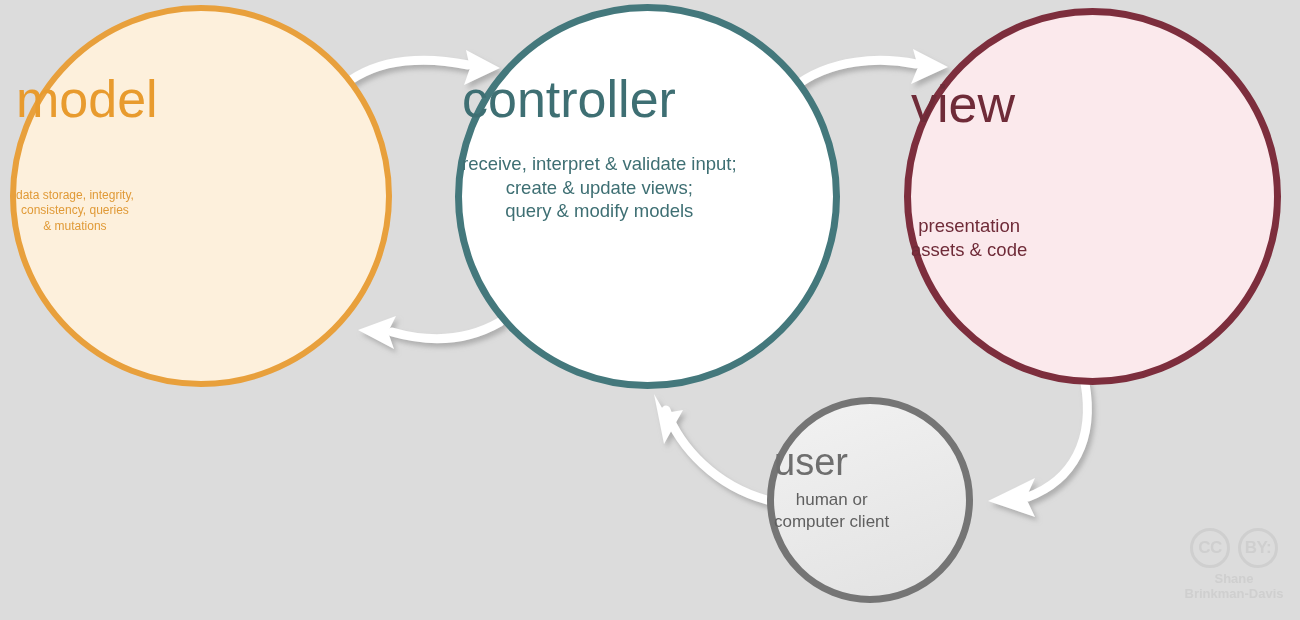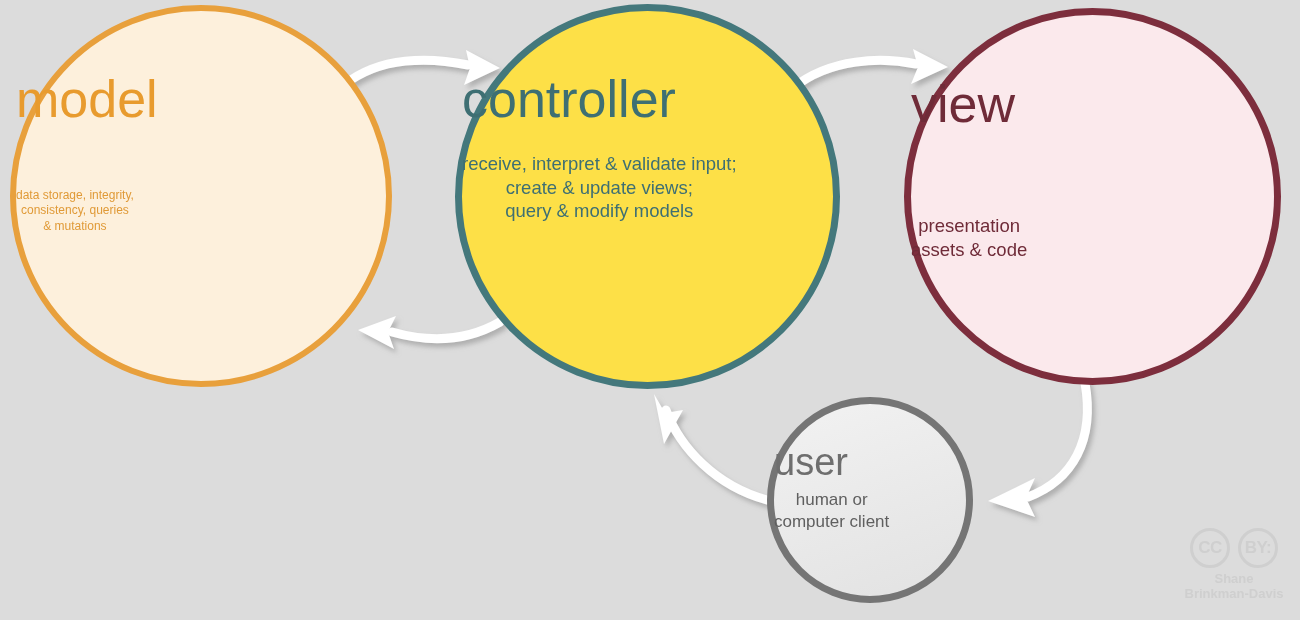--- a/index.html
+++ b/index.html
@@ -57,21 +57,21 @@
   #node-model .node-desc {
     color: #e09a37;
     font-size: 12px;
     margin-top: 63px;
   }
 
   
   #node-controller {
     left: 455px; top: 4px;
     width: 385px; height: 385px;
-    background: #fde047;
+    background: #ffffff;
     border: 7px solid #44787c;
   }
   #node-controller .node-title {
     color: #3e6f73;
     font-size: 52px;
     margin-top: 62px;
   }
   #node-controller .node-desc {
     color: #3e6f73;
     font-size: 18.5px;

